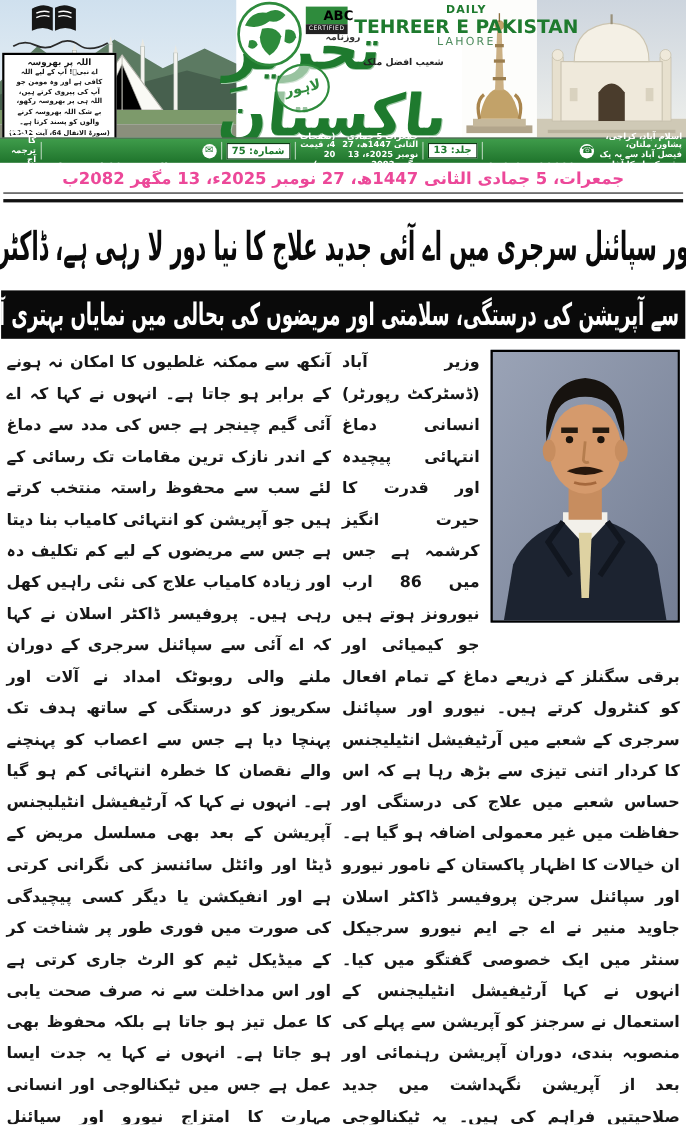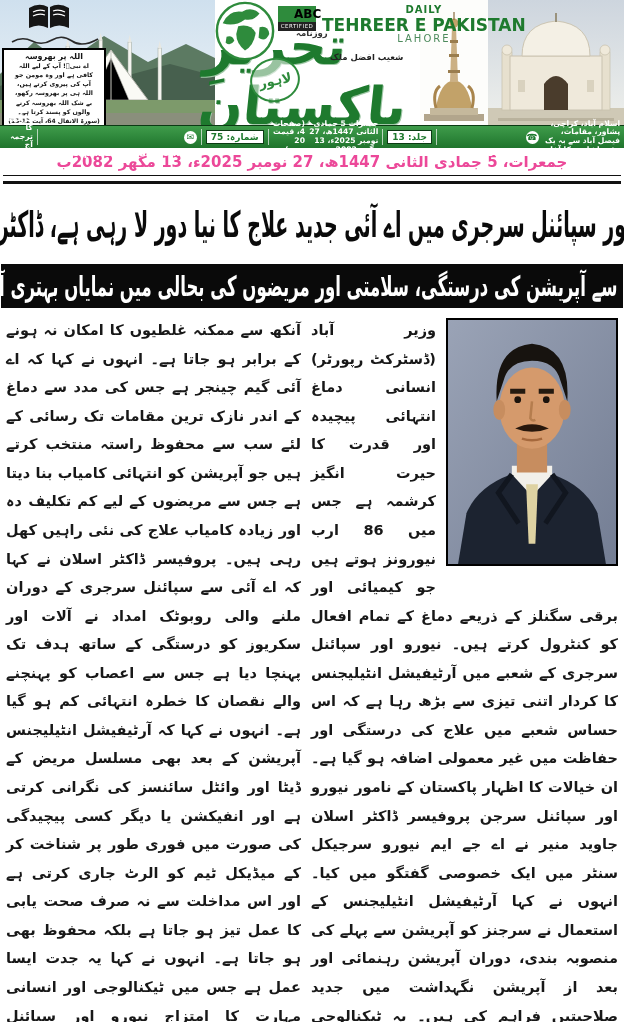--- a/index.html
+++ b/index.html
@@ -169,21 +169,21 @@
         <div class="brand-city">LAHORE</div>
       </div>
 
       <div class="title-urdu">تحریرِ پاکستان</div>
       <div class="roznama">روزنامہ</div>
       <div class="publisher">شعیب افضل ملک</div>
       <div class="lahore-stamp">لاہور</div>
     </div>
 
     <div class="info-bar">
-      <div class="bar-txt" style="max-width:128px">اسلام آباد، کراچی، پشاور، مقامات، فیصل آباد سے بہ یک وقت اشاعت کا آغاز</div>
+      <div class="bar-txt" style="max-width:128px">اسلام آباد، کراچی، پشاور، ملتان، فیصل آباد سے بہ یک وقت کردار کا آغاز</div>
       <span class="circle-ic">☎</span>
       <div class="bar-num">042-37188602</div>
       <div class="bar-sep"></div>
       <div class="bar-box">جلد: 13</div>
       <div class="bar-sep"></div>
       <div class="bar-txt" style="max-width:118px">جمعرات 5 جمادی الثانی 1447ھ، 27 نومبر 2025ء، 13 مگھر 2082ب</div>
       <div class="bar-txt">(صفحات 4، قیمت 20 روپے)</div>
       <div class="bar-sep"></div>
       <div class="bar-box">شمارہ: 75</div>
       <div class="bar-sep"></div>

